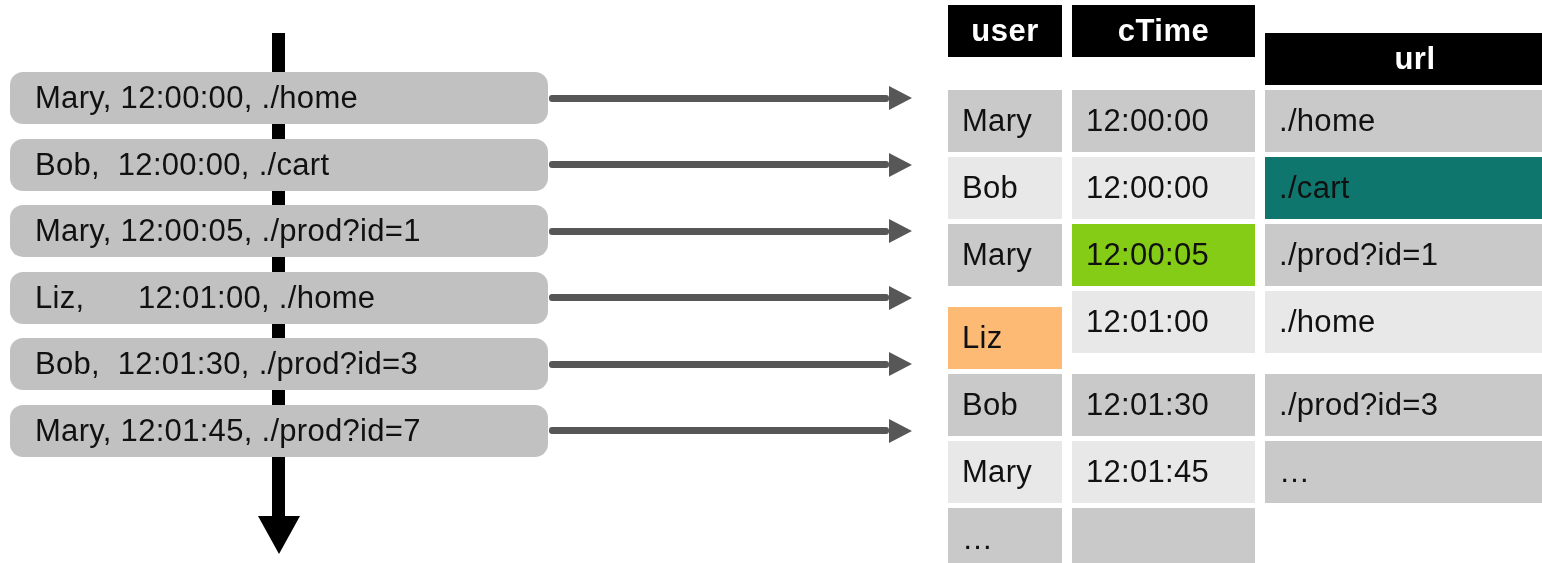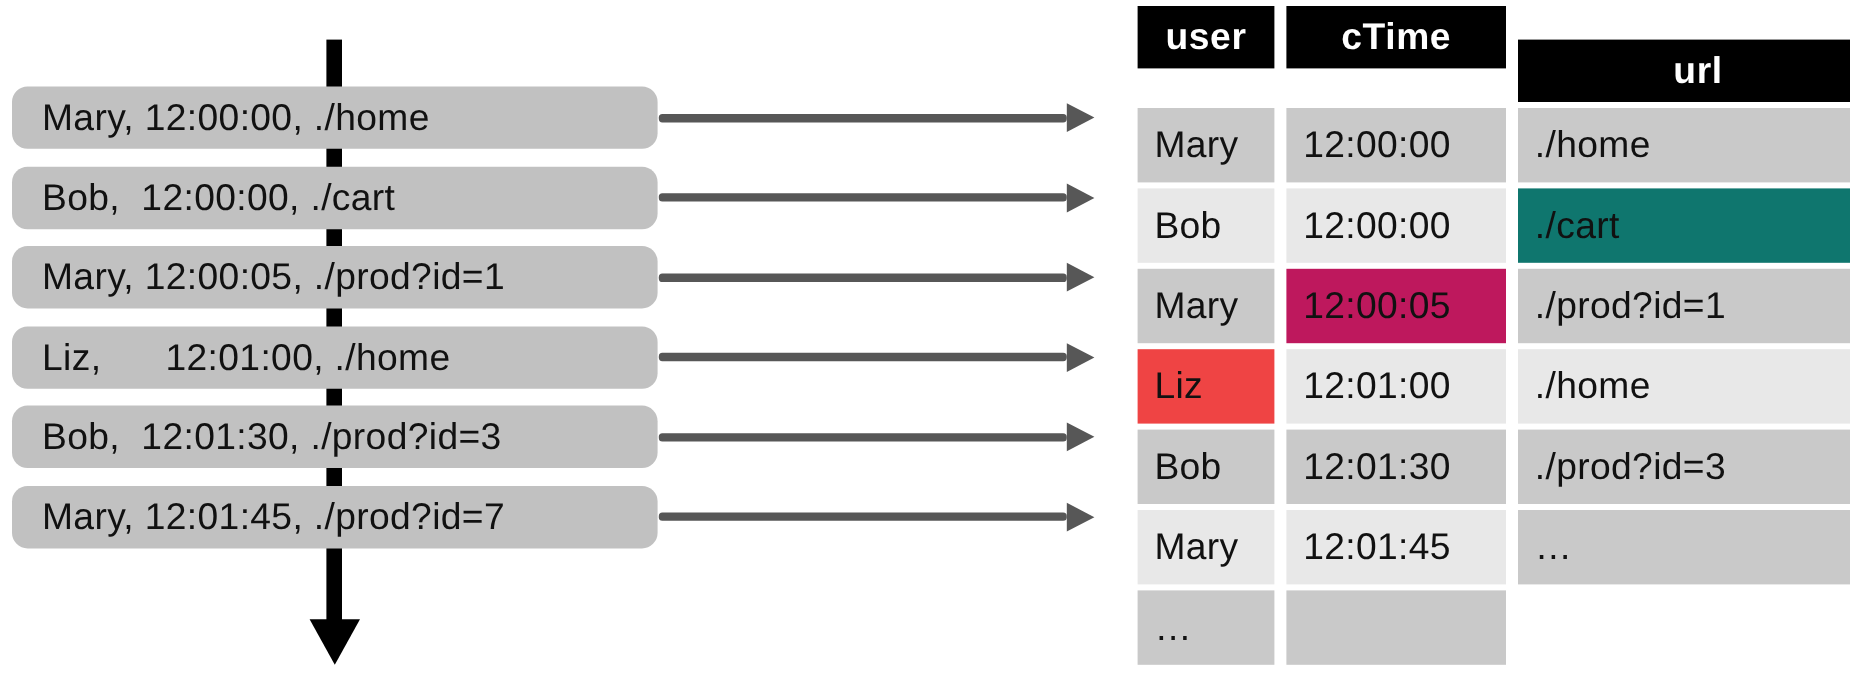--- a/index.html
+++ b/index.html
@@ -127,23 +127,23 @@
       <div class="th" style="background: rgb(0, 0, 0); color: rgb(255, 255, 255);">user</div>
       <div class="th" style="background: rgb(0, 0, 0); color: rgb(255, 255, 255);">cTime</div>
       <div class="th" style="background: rgb(0, 0, 0); color: rgb(255, 255, 255); margin-top: 28px;">url</div>
       <div class="td" style="background: rgb(201, 201, 201);">Mary</div>
       <div class="td" style="background: rgb(201, 201, 201);">12:00:00</div>
       <div class="td" style="background: rgb(201, 201, 201);">./home</div>
       <div class="td" style="background: rgb(232, 232, 232);">Bob</div>
       <div class="td" style="background: rgb(232, 232, 232);">12:00:00</div>
       <div class="td" style="background: #0f766e;">./cart</div>
       <div class="td" style="background: rgb(201, 201, 201);">Mary</div>
-      <div class="td" style="background: #be185d;">12:00:05</div>
+      <div class="td" style="background: #84cc16;">12:00:05</div>
       <div class="td" style="background: rgb(201, 201, 201);">./prod?id=1</div>
-      <div class="td" style="background: #ef4444;">Liz</div>
+      <div class="td" style="background: #fdba74; margin-top: 16px;">Liz</div>
       <div class="td" style="background: rgb(232, 232, 232);">12:01:00</div>
       <div class="td" style="background: rgb(232, 232, 232);">./home</div>
       <div class="td" style="background: rgb(201, 201, 201);">Bob</div>
       <div class="td" style="background: rgb(201, 201, 201);">12:01:30</div>
       <div class="td" style="background: rgb(201, 201, 201);">./prod?id=3</div>
       <div class="td" style="background: rgb(232, 232, 232);">Mary</div>
       <div class="td" style="background: rgb(232, 232, 232);">12:01:45</div>
       <div class="td" style="background: rgb(201, 201, 201);">…</div>
       <div class="td" style="background: rgb(201, 201, 201);">…</div>
       <div class="td" style="background: rgb(201, 201, 201);"></div>

